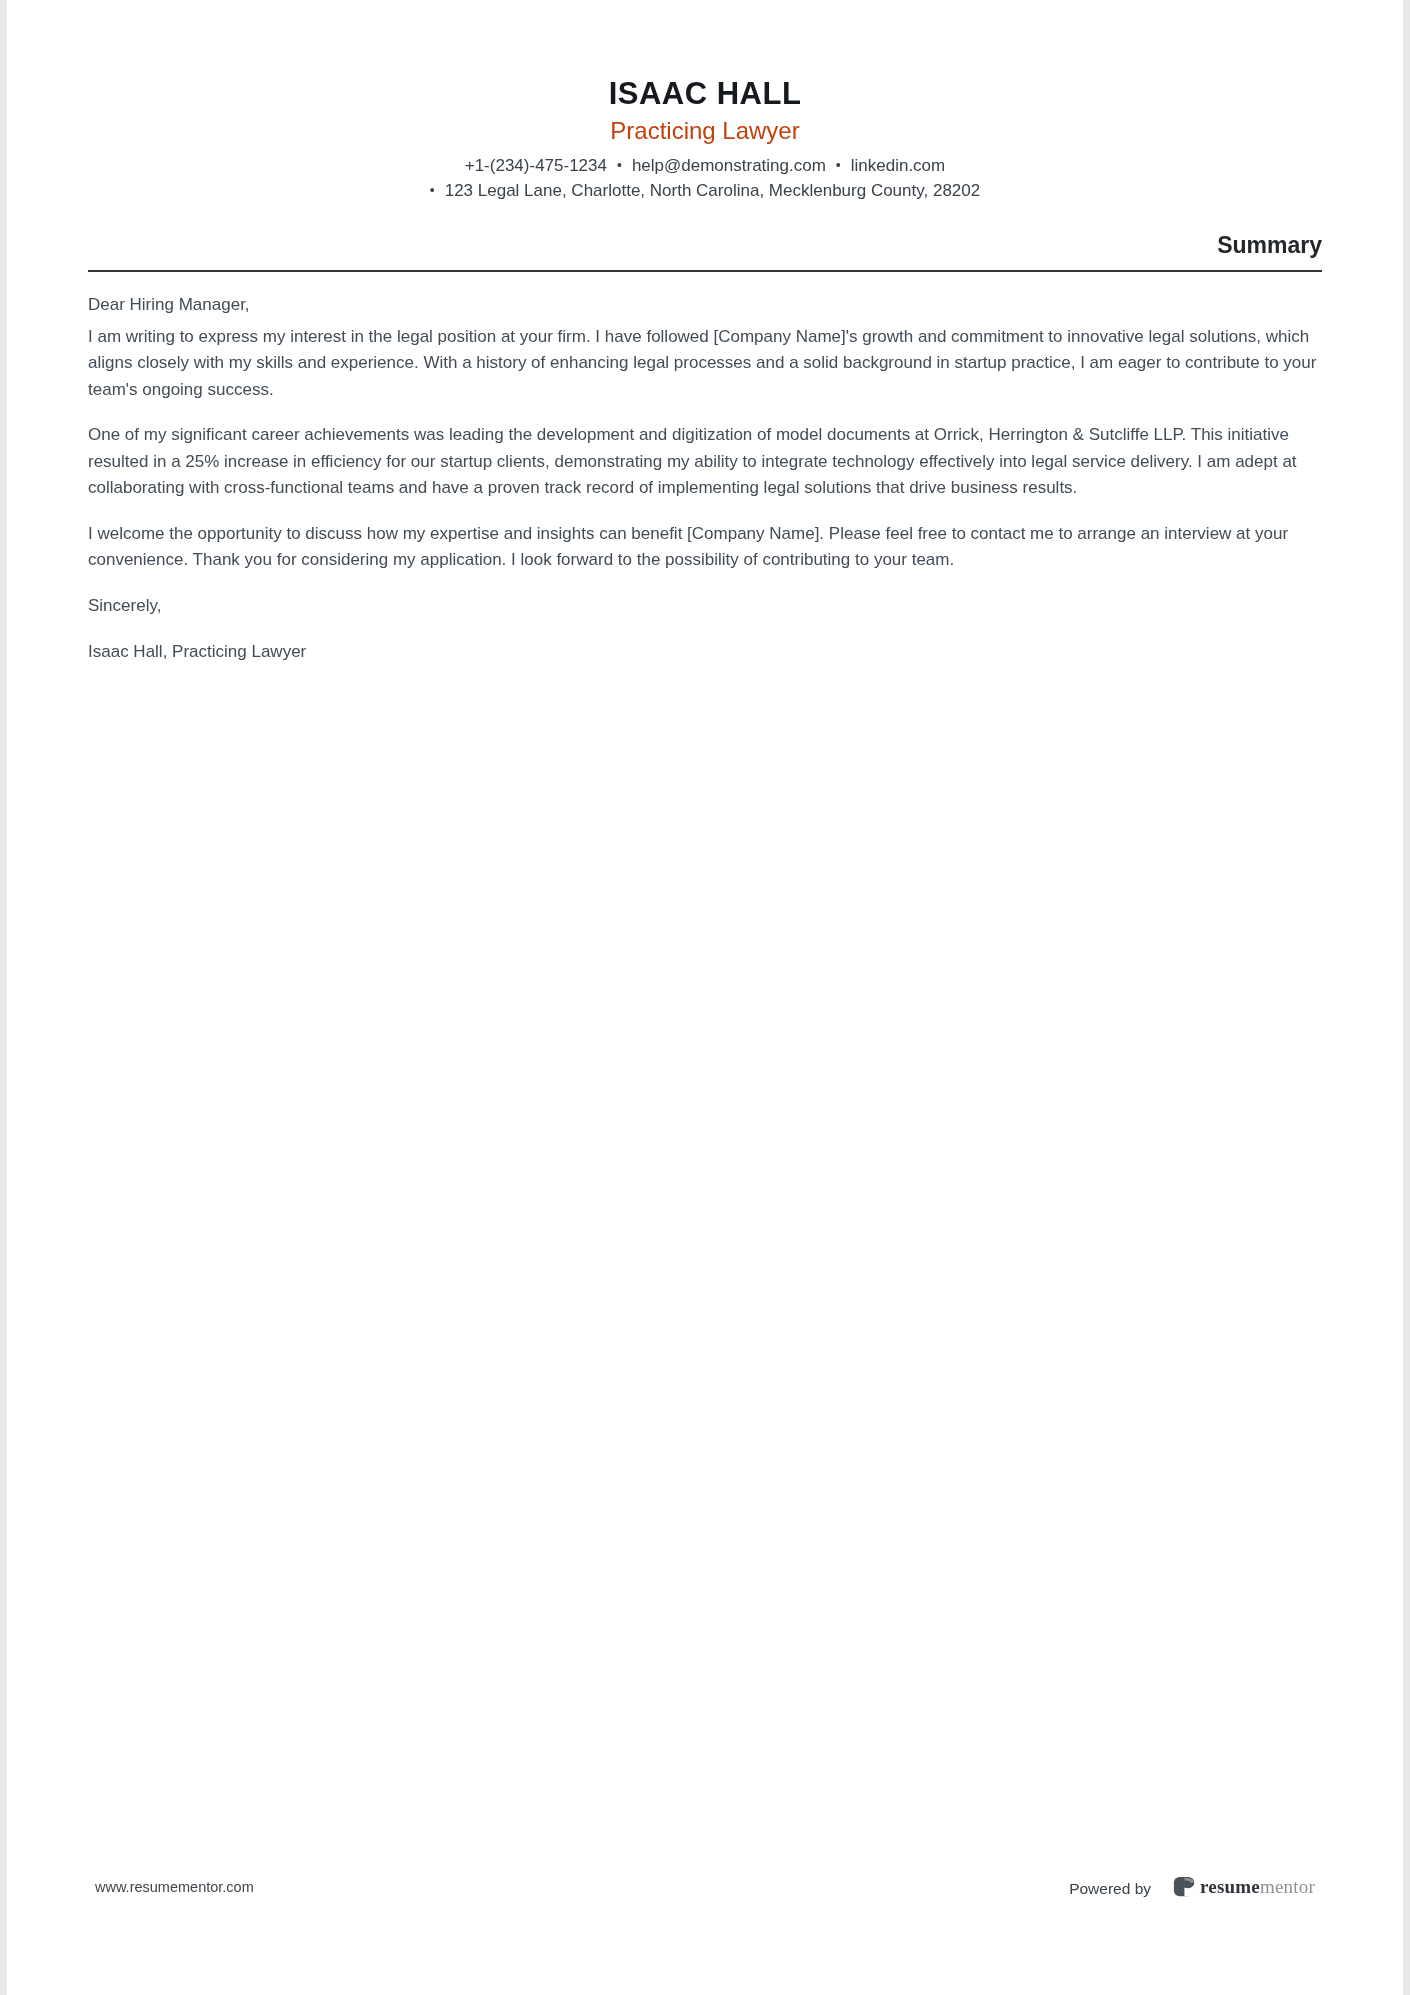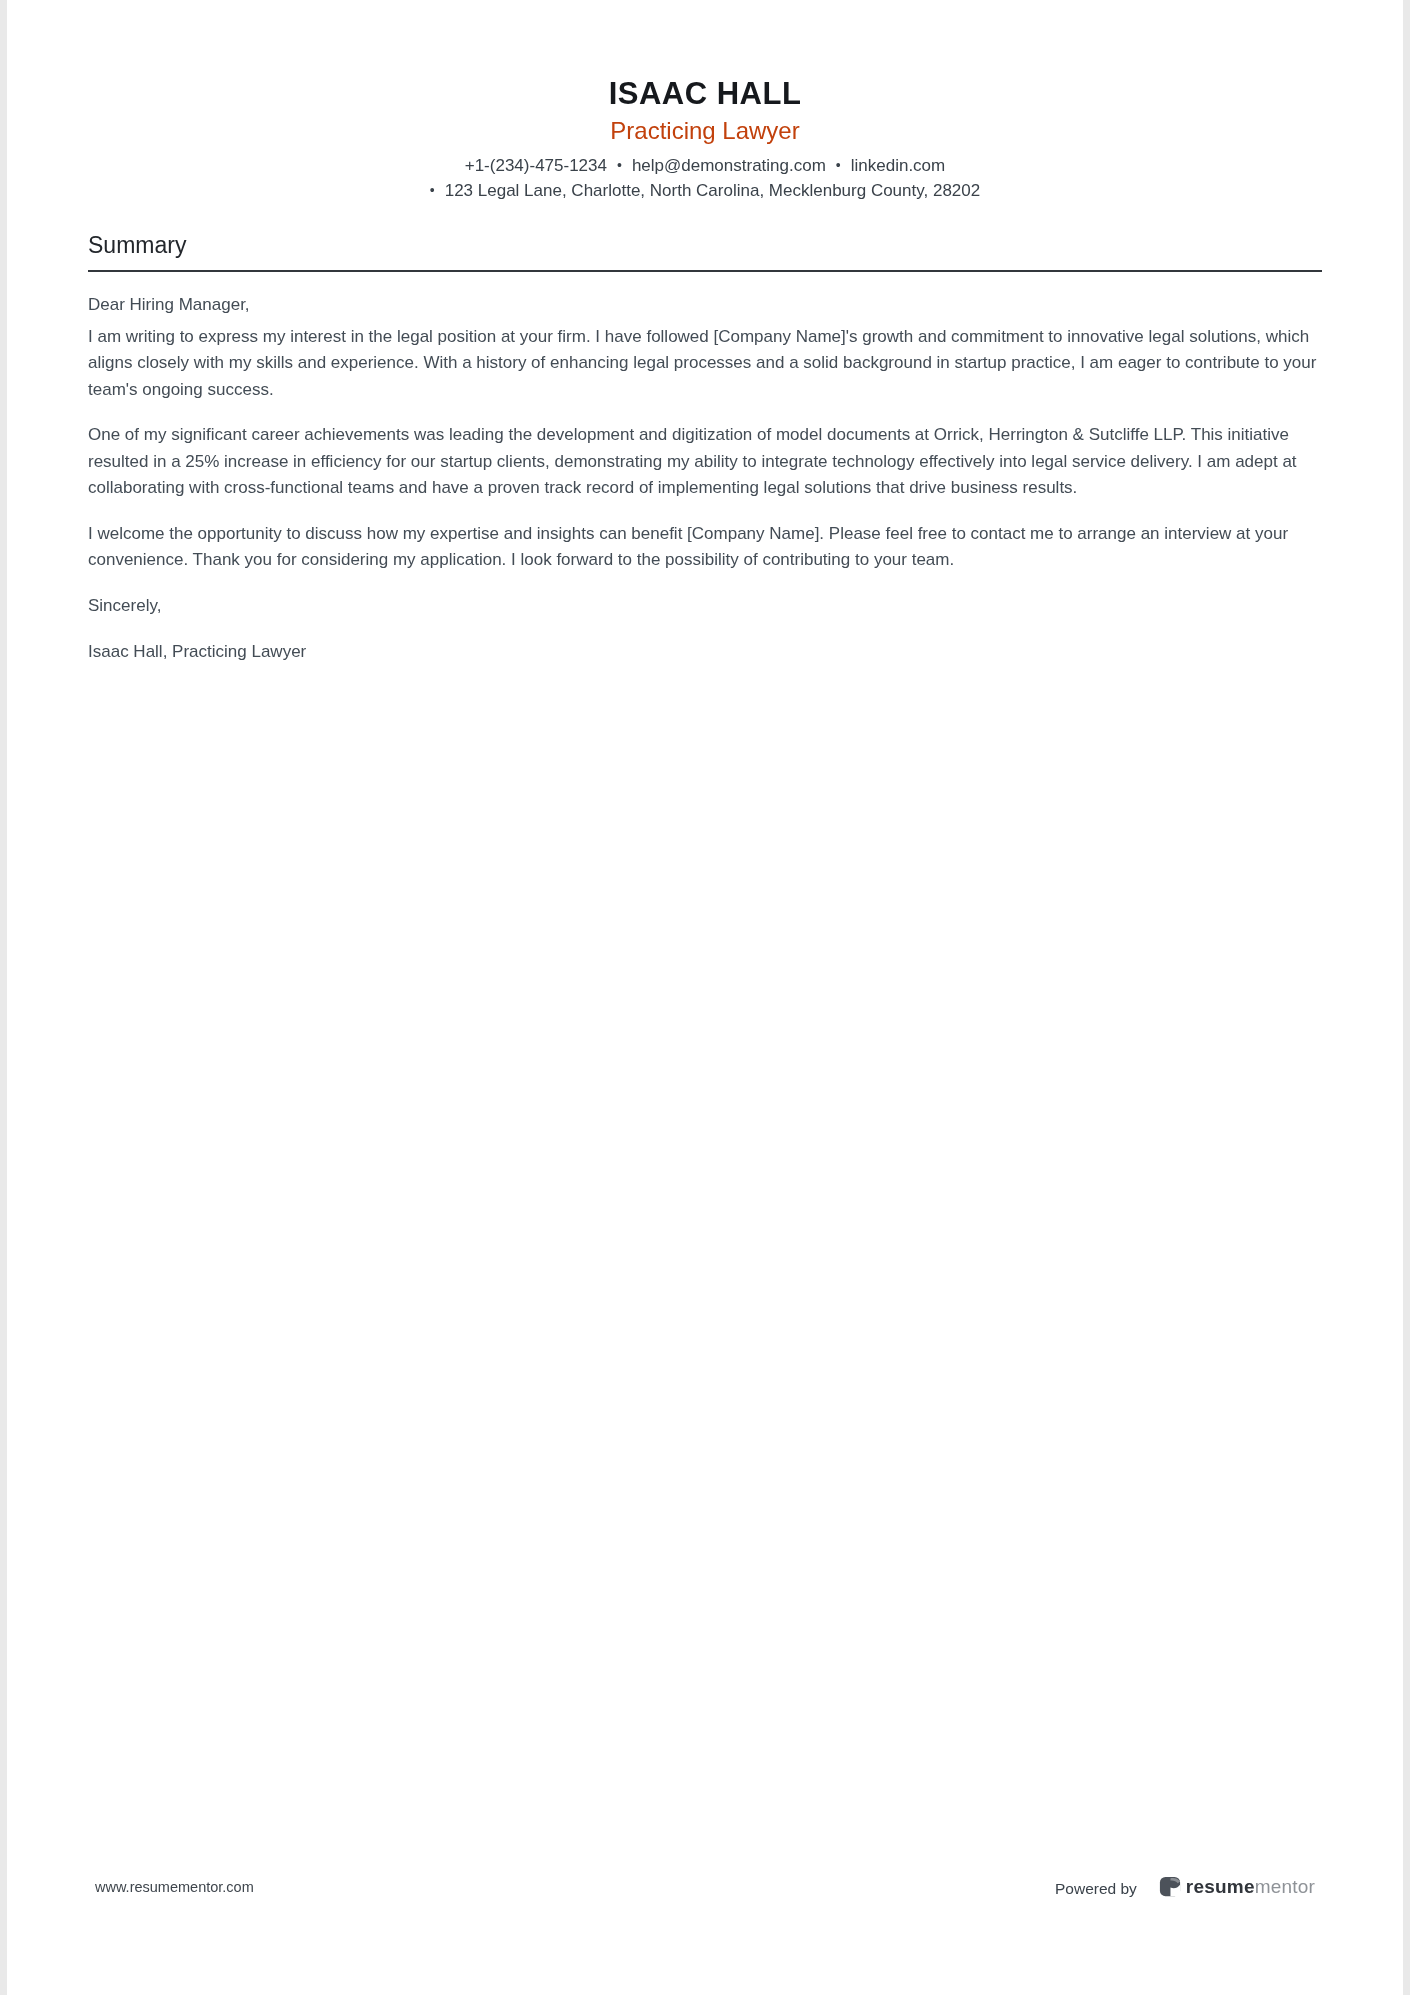--- a/index.html
+++ b/index.html
@@ -41,23 +41,23 @@
     color: #3a424a;
     line-height: 22px;
   }
   .contact-line.second { margin-top: 2px; }
   .sep { display: inline-block; margin: 0 10px; color: #3a424a; font-size: 14px; vertical-align: 1px; }
   .lead-bullet { display: inline-block; margin-right: 10px; color: #3a424a; font-size: 14px; vertical-align: 1px; }
 
   
   .section-heading {
     margin-top: 30px;
-    text-align: left;
+    text-align: right;
     font-size: 23px;
-    font-weight: 400;
+    font-weight: 700;
     color: #23272c;
   }
   .section-rule {
     margin-top: 11px;
     border: 0;
     border-top: 2px solid #33373c;
     height: 0;
   }
 
   
@@ -91,20 +91,21 @@
     align-items: flex-end;
   }
   .powered-by-label {
     font-size: 15.5px;
     color: #3a424a;
     margin-right: 22px;
   }
   .brand {
     display: flex;
     align-items: center;
+    font-family: Liberation Serif, serif;
   }
   .brand-icon {
     width: 22px;
     height: 22px;
     margin-right: 5px;
     display: inline-block;
   }
   .brand-text { font-size: 19px; letter-spacing: 0.2px; }
   .brand-bold { font-weight: 700; color: #31353b; }
   .brand-light { font-weight: 400; color: #8e9297; }

